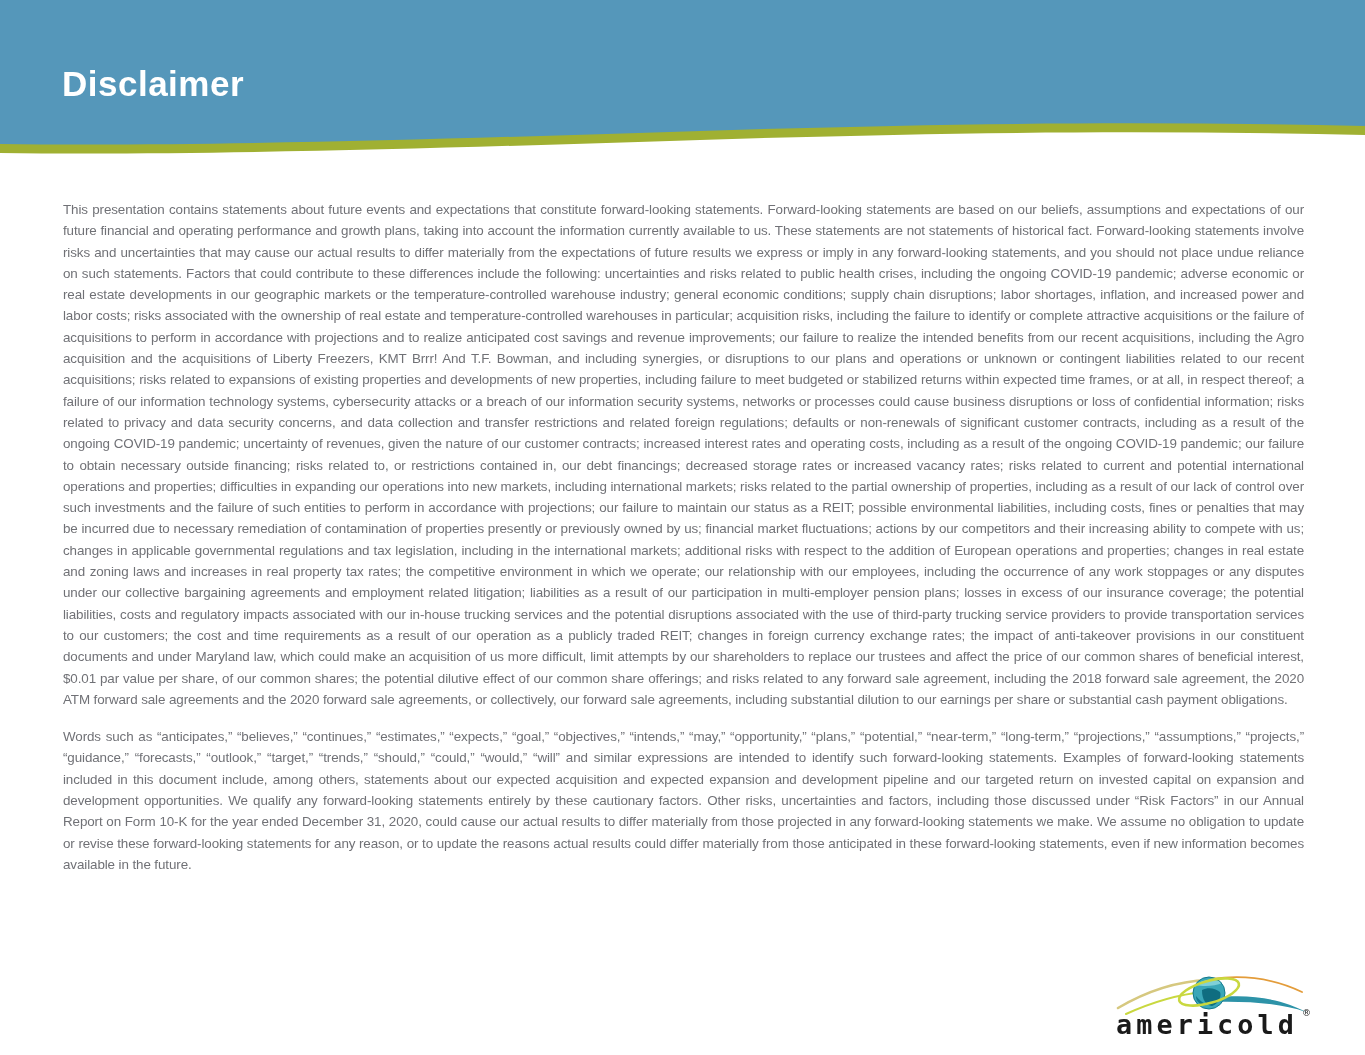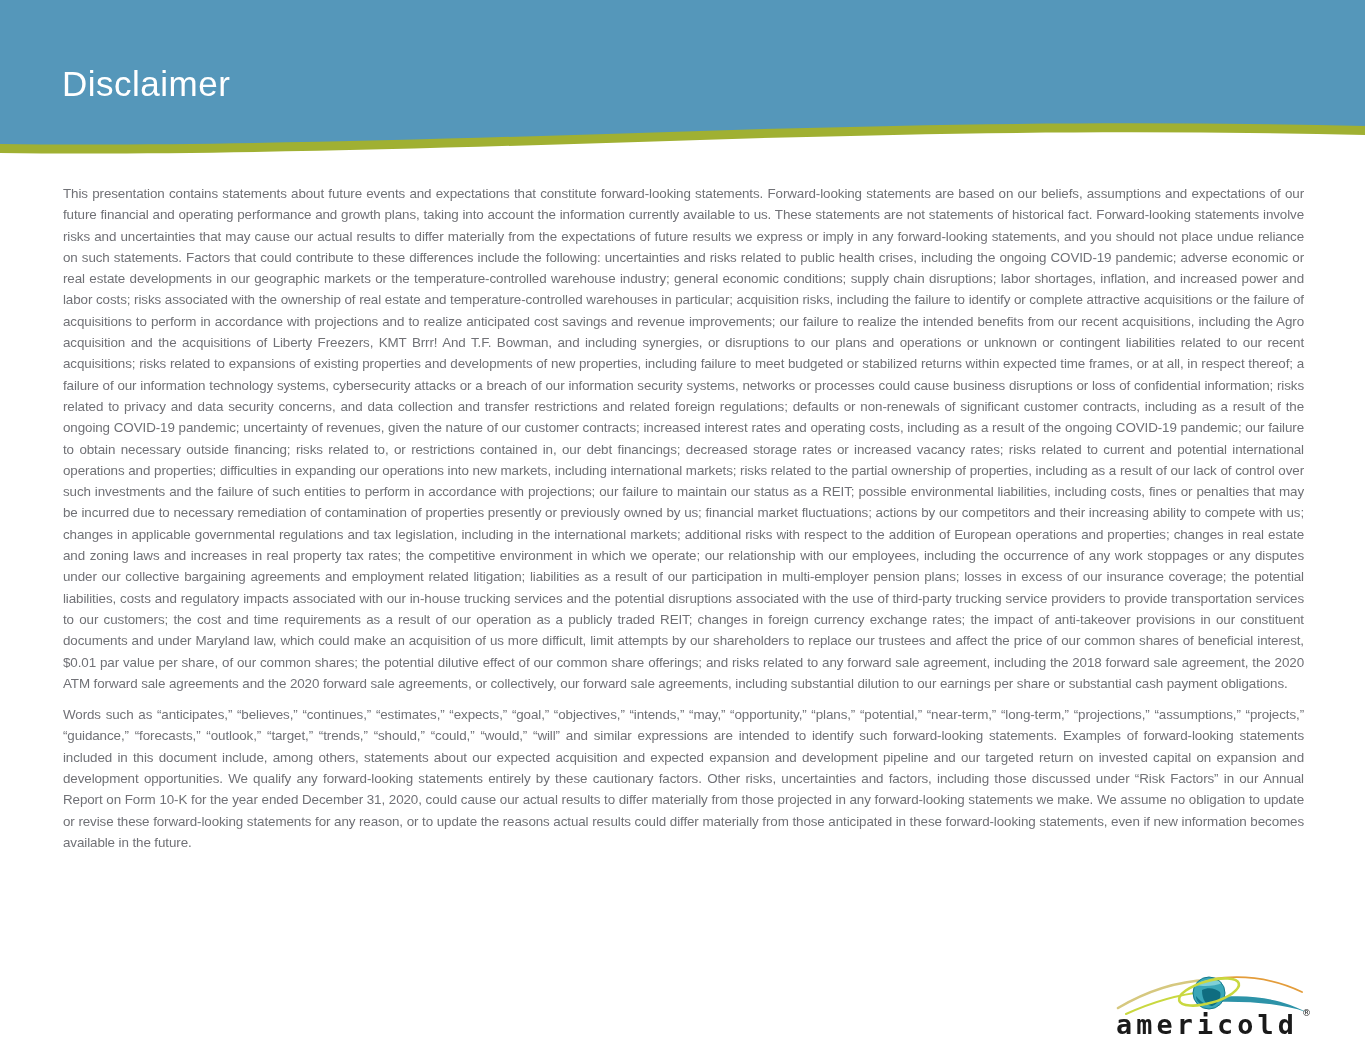--- a/index.html
+++ b/index.html
@@ -13,31 +13,31 @@
   .slide { position: absolute; inset: 0; }
 
   
   .header-svg { position: absolute; top: 0; left: 0; width: 1365px; height: 165px; }
   .slide-title {
     position: absolute;
     left: 62px; top: 64px;
     margin: 0;
     color: #ffffff;
     font-size: 35px;
-    font-weight: 400;
+    font-weight: 700;
     letter-spacing: 0.5px;
   }
 
   
   .content {
     position: absolute;
     left: 63px; right: 61px; top: 183px;
   }
   .content p {
-    margin: 0 0 10px 0;
+    margin: 16px 0 10px 0;
     color: #707176;
     font-size: 13.4px;
     line-height: 21.3px;
     letter-spacing: -0.1px;
     text-align: justify;
   }
 
   
   .logo { position: absolute; left: 1112px; top: 972px; width: 202px; height: 74px; }
 </style>

